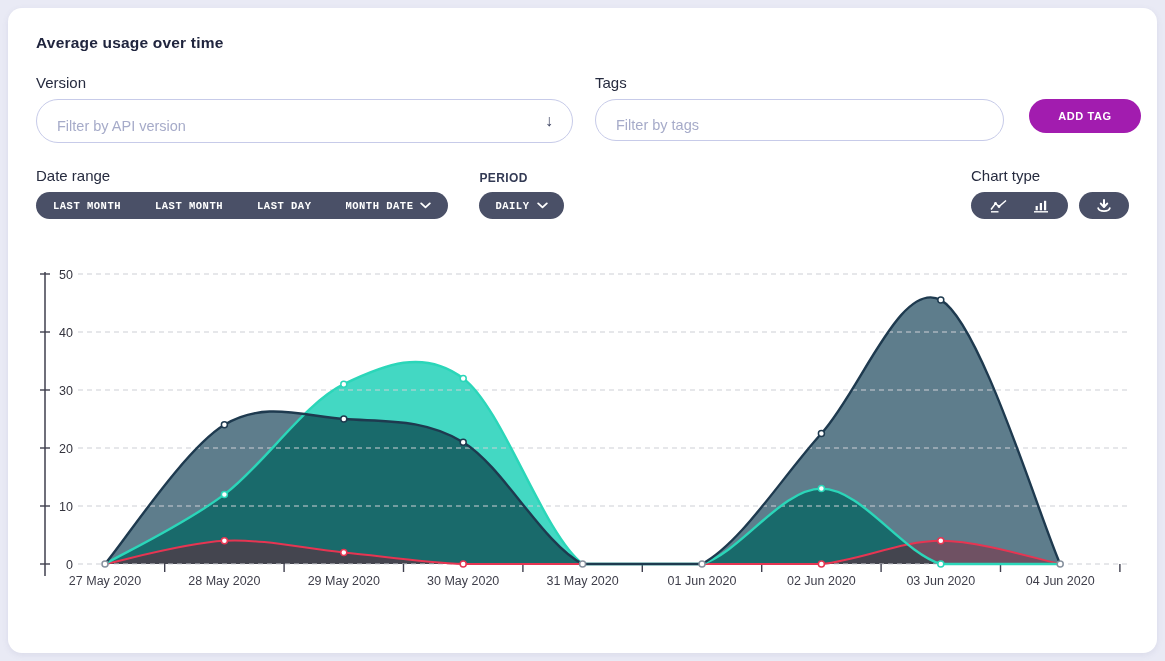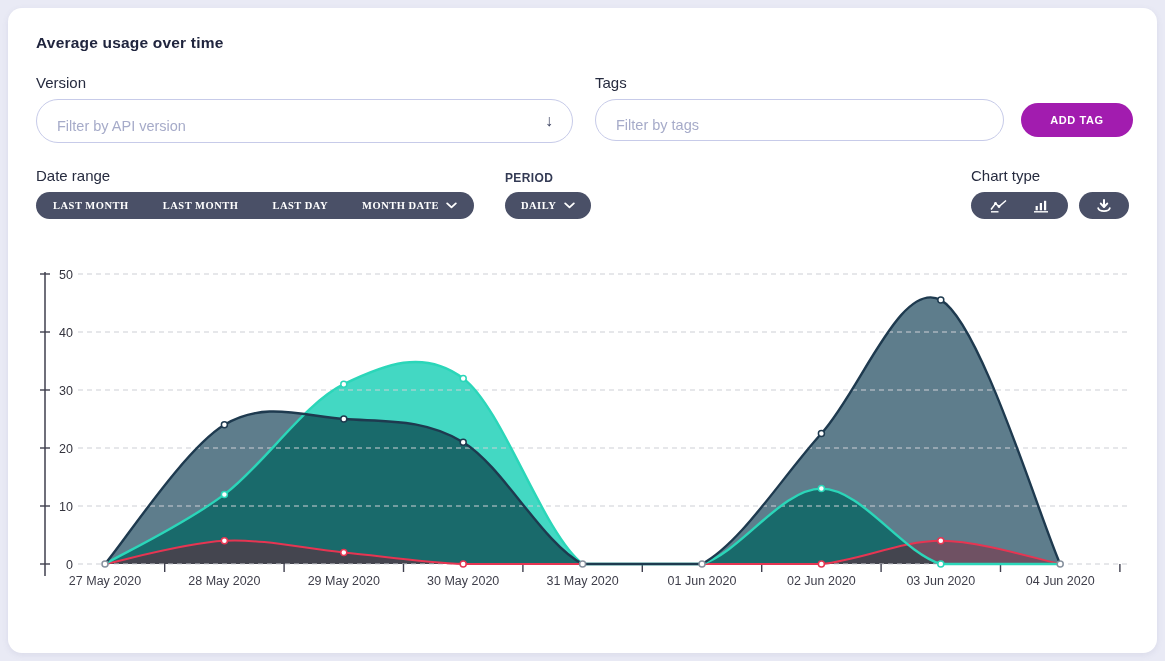--- a/index.html
+++ b/index.html
@@ -30,36 +30,36 @@
   .input-pill input {
     width:100%; height:44px; border:1.6px solid #C7CBE9; border-radius:22px;
     padding:10px 44px 0 20px; font-size:14.5px; color:#30354F; background:#fff; outline:none;
     font-family:"Liberation Sans", sans-serif;
   }
   .input-pill input::placeholder { color:#A6ABC9; }
   .select-arrow {
     position:absolute; right:20px; top:50%; transform:translateY(-50%);
     color:#3E4462; font-size:16px; font-weight:700; pointer-events:none;
   }
-  .tags-line { display:flex; align-items:center; gap:17px; }
+  .tags-line { display:flex; gap:25px; }
   .tags-line .input-pill { width:409px; flex:none; }
   .tags-line .input-pill input { height:42px; }
   .add-tag-btn {
     height:34px; min-width:112px; padding:0 24px; border:none; border-radius:17px;
     background:#a21caf; color:#fff; font-weight:700; font-size:11px; letter-spacing:.6px;
     cursor:pointer; font-family:"Liberation Sans", sans-serif;
   }
   .row2 { display:flex; align-items:flex-end; margin-top:24px;gap:16px; }
   .pill-dark {
     background:#4A5067; border-radius:14px; height:27px;
     display:flex; align-items:center; color:#fff;
   }
   .range-btn, .period-btn, .icon-btn {
     background:none; border:none; color:#fff; cursor:pointer; height:100%;
-    display:flex; align-items:center; font-family:Liberation Serif, serif;
+    display:flex; align-items:center; font-family:Liberation Mono, monospace;
   }
   .range-btn { font-weight:700; font-size:10.5px; letter-spacing:.5px; padding:0 17px; gap:7px; }
   .period-block { margin-left:15px; }
   .period-label {
     display:block; font-size:12px; font-weight:700; color:#333A54; letter-spacing:.4px; margin-bottom:7px;
   }
   .period-btn { font-weight:700; font-size:10.5px; letter-spacing:.5px; padding:0 16px; gap:8px; }
   .spacer { flex:1; }
   .ct-row { display:flex; gap:11px; }
   .ct-pill { width:97px; justify-content:space-around; padding:0 6px; }

